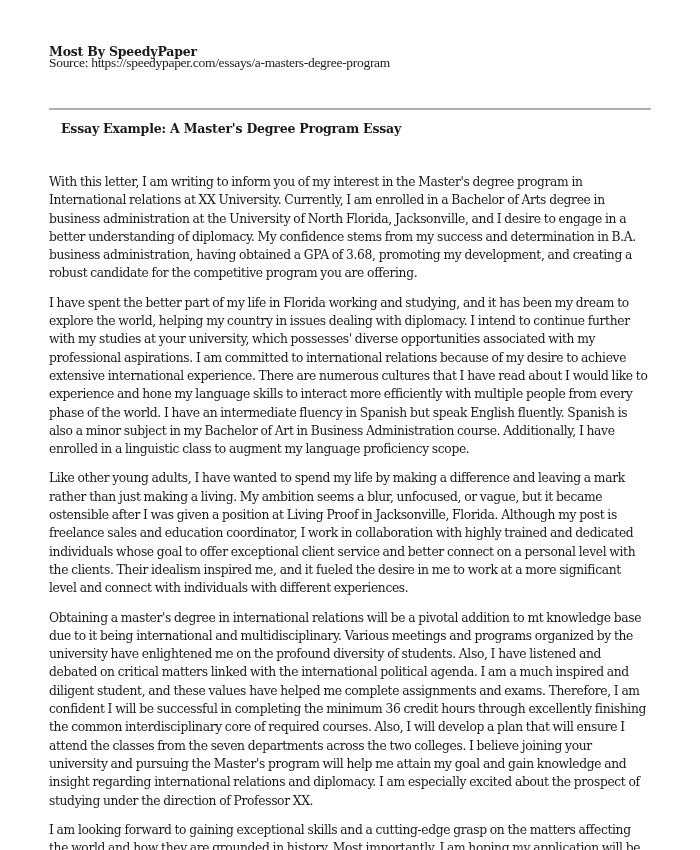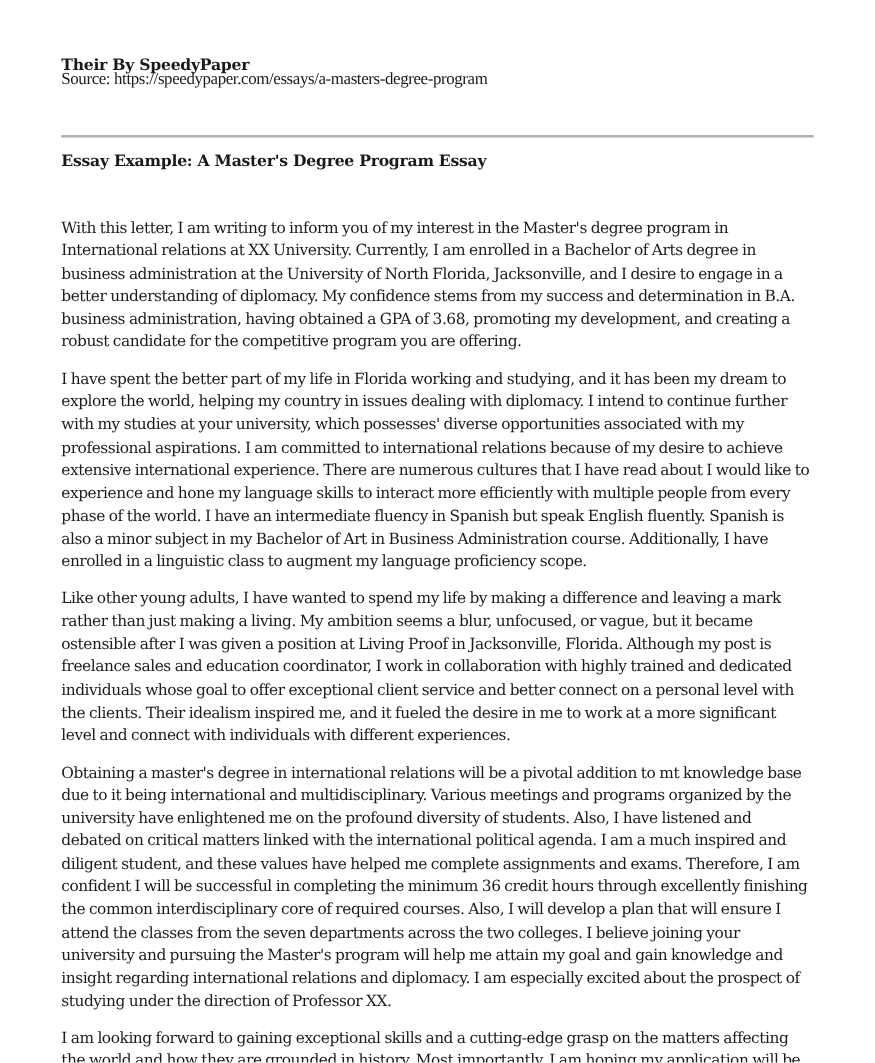--- a/index.html
+++ b/index.html
@@ -46,21 +46,21 @@
       left: 0;
       width: 602px;
       height: 2px;
       background: #b0b0b0;
       border: 0;
       margin: 0;
     }
     .doc-title {
       position: absolute;
       top: 121px;
-      left: 0;
+      left: 12px;
       font-size: 12.5px;
       font-weight: bold;
       white-space: nowrap;
       letter-spacing: -0.2px;
     }
     .body-text {
       position: absolute;
       top: 173px;
       left: 0;
       width: 604px;
@@ -70,21 +70,21 @@
       font-size: 12.3px;
       line-height: 18.3px;
       letter-spacing: -0.35px;
       word-spacing: -0.5px;
     }
   </style>
 </head>
 <body>
 
 <div class="page">
-  <div class="doc-author">Their By SpeedyPaper</div>
+  <div class="doc-author">Most By SpeedyPaper</div>
   <div class="doc-source">Source: https://speedypaper.com/essays/a-masters-degree-program</div>
   <hr class="doc-rule">
   <div class="doc-title">Essay Example: A Master's Degree Program Essay</div>
 
   <div class="body-text">
     <p>With this letter, I am writing to inform you of my interest in the Master's degree program in International relations at XX University. Currently, I am enrolled in a Bachelor of Arts degree in business administration at the University of North Florida, Jacksonville, and I desire to engage in a better understanding of diplomacy. My confidence stems from my success and determination in B.A. business administration, having obtained a GPA of 3.68, promoting my development, and creating a robust candidate for the competitive program you are offering.</p>
     <p>I have spent the better part of my life in Florida working and studying, and it has been my dream to explore the world, helping my country in issues dealing with diplomacy. I intend to continue further with my studies at your university, which possesses' diverse opportunities associated with my professional aspirations. I am committed to international relations because of my desire to achieve extensive international experience. There are numerous cultures that I have read about I would like to experience and hone my language skills to interact more efficiently with multiple people from every phase of the world. I have an intermediate fluency in Spanish but speak English fluently. Spanish is also a minor subject in my Bachelor of Art in Business Administration course. Additionally, I have enrolled in a linguistic class to augment my language proficiency scope.</p>
     <p>Like other young adults, I have wanted to spend my life by making a difference and leaving a mark rather than just making a living. My ambition seems a blur, unfocused, or vague, but it became ostensible after I was given a position at Living Proof in Jacksonville, Florida. Although my post is freelance sales and education coordinator, I work in collaboration with highly trained and dedicated individuals whose goal to offer exceptional client service and better connect on a personal level with the clients. Their idealism inspired me, and it fueled the desire in me to work at a more significant level and connect with individuals with different experiences.</p>
     <p>Obtaining a master's degree in international relations will be a pivotal addition to mt knowledge base due to it being international and multidisciplinary. Various meetings and programs organized by the university have enlightened me on the profound diversity of students. Also, I have listened and debated on critical matters linked with the international political agenda. I am a much inspired and diligent student, and these values have helped me complete assignments and exams. Therefore, I am confident I will be successful in completing the minimum 36 credit hours through excellently finishing the common interdisciplinary core of required courses. Also, I will develop a plan that will ensure I attend the classes from the seven departments across the two colleges. I believe joining your university and pursuing the Master's program will help me attain my goal and gain knowledge and insight regarding international relations and diplomacy. I am especially excited about the prospect of studying under the direction of Professor XX.</p>
     <p>I am looking forward to gaining exceptional skills and a cutting-edge grasp on the matters affecting the world and how they are grounded in history. Most importantly, I am hoping my application will be considered with favor basing upon my potential to effectively serve my country in matters regarding international relations and diplomacy. I have conducted my due research on the coursework associated with the program and the university profile matching its reputation. In case of any inquiry, please contact me from the information on top of the letter.</p>

